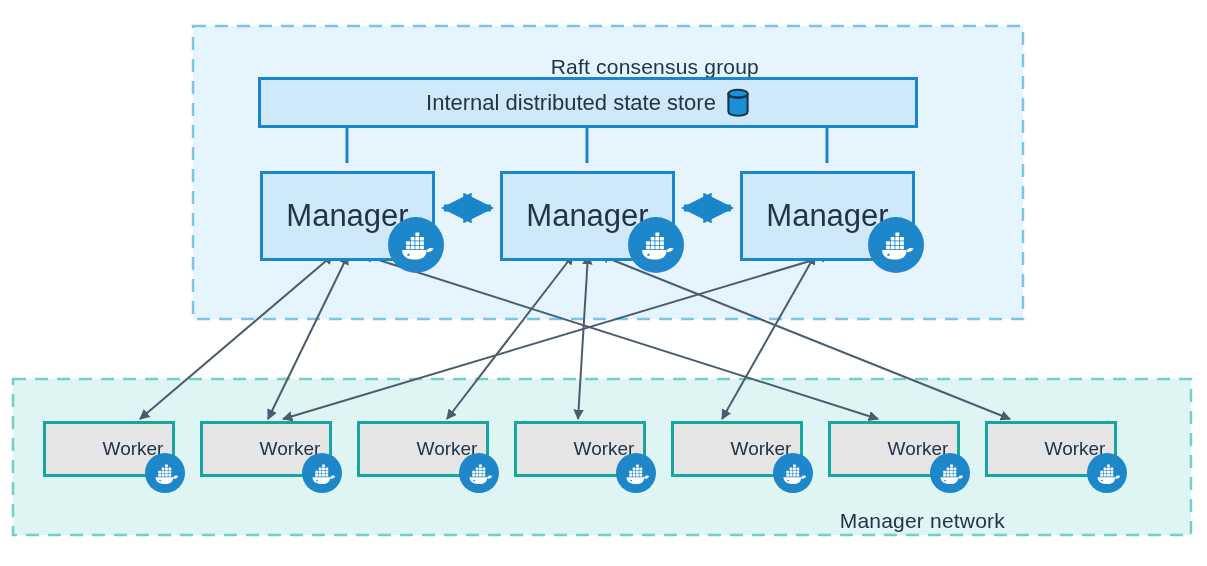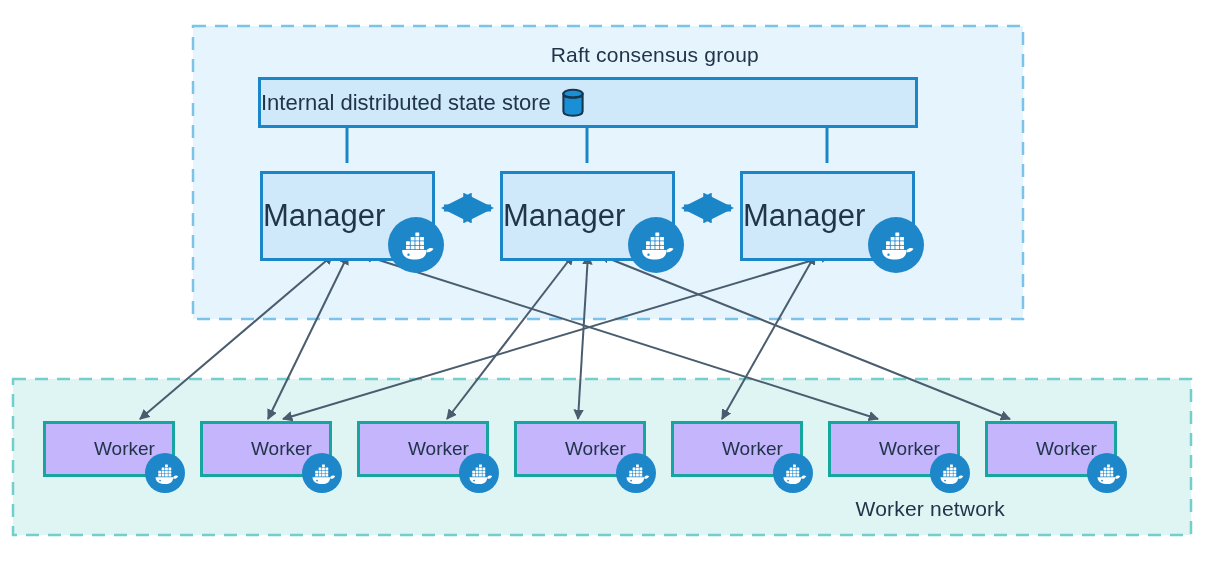--- a/index.html
+++ b/index.html
@@ -21,45 +21,46 @@
     top: 0;
     width: 1207px;
     height: 566px;
   }
   .grp-label {
     position: absolute;
     font-size: 21px;
     color: #21344a;
     white-space: nowrap;
     letter-spacing: 0.2px;
+    margin-top: 12px;
   }
   .node {
     position: absolute;
     box-sizing: border-box;
     display: flex;
     align-items: center;
-    justify-content: flex-start;
+    justify-content: center;
   }
   .node-label {
     color: #21344a;
     white-space: nowrap;
   }
   .mgr {
     background: #cfe9fa;
     border: 3px solid #1a86c8;
     margin-top: 8px;
   }
   .mgr .node-label { font-size: 31px; }
   .store {
     background: #cfe9fa;
     border: 3px solid #1a86c8;
   }
   .store .node-label { font-size: 22px; }
   .wkr {
-    background: #c4b5fd;
+    background: #e5e5e5;
     border: 3px solid #17a5a0;
     padding-left: 48px;
   }
   .wkr .node-label { font-size: 19px; }
   .store-inner {
     display: flex;
     align-items: center;
     gap: 10px;
   }
   .docker-badge {
@@ -105,21 +106,21 @@
         <line x1="573" y1="255" x2="447" y2="419" stroke="#4a5d6e" stroke-width="2" marker-start="url(#arrowGray)" marker-end="url(#arrowGray)"></line>
         <line x1="588" y1="255" x2="578" y2="419" stroke="#4a5d6e" stroke-width="2" marker-start="url(#arrowGray)" marker-end="url(#arrowGray)"></line>
         <line x1="600" y1="255" x2="1010" y2="419" stroke="#4a5d6e" stroke-width="2" marker-start="url(#arrowGray)" marker-end="url(#arrowGray)"></line>
         <line x1="815" y1="255" x2="722" y2="419" stroke="#4a5d6e" stroke-width="2" marker-start="url(#arrowGray)" marker-end="url(#arrowGray)"></line>
         <line x1="830" y1="255" x2="283" y2="419" stroke="#4a5d6e" stroke-width="2" marker-start="url(#arrowGray)" marker-end="url(#arrowGray)"></line>
       </g>
   </svg>
 
   <div id="group-labels">
       <div class="grp-label" style="left: 759px; top: 43px; transform: translate(-100%, 0px);">Raft consensus group</div>
-      <div class="grp-label" style="left: 1005px; top: 497px; transform: translate(-100%, 0px);">Worker network</div>
+      <div class="grp-label" style="left: 1005px; top: 497px; transform: translate(-100%, 0px);">Manager network</div>
     </div>
 
   <div id="nodes">
       <div class="node store" style="left: 258px; top: 77px; width: 660px; height: 51px;">
         <div class="store-inner">
           <span class="node-label">Internal distributed state store</span>
           <svg class="db-icon" viewBox="0 0 30 36" width="24" height="29">
             <path d="M3 7 L3 29 C3 32.5 8.4 34.5 15 34.5 C21.6 34.5 27 32.5 27 29 L27 7 Z" fill="#1b8fd6" stroke="#17364d" stroke-width="2.6"></path>
             <ellipse cx="15" cy="7" rx="12" ry="5" fill="#1b8fd6" stroke="#17364d" stroke-width="2.6"></ellipse>
             <path d="M3.2 9.6 C6 12.4 24 12.4 26.8 9.6" fill="none" stroke="#17364d" stroke-width="2.4"></path>

